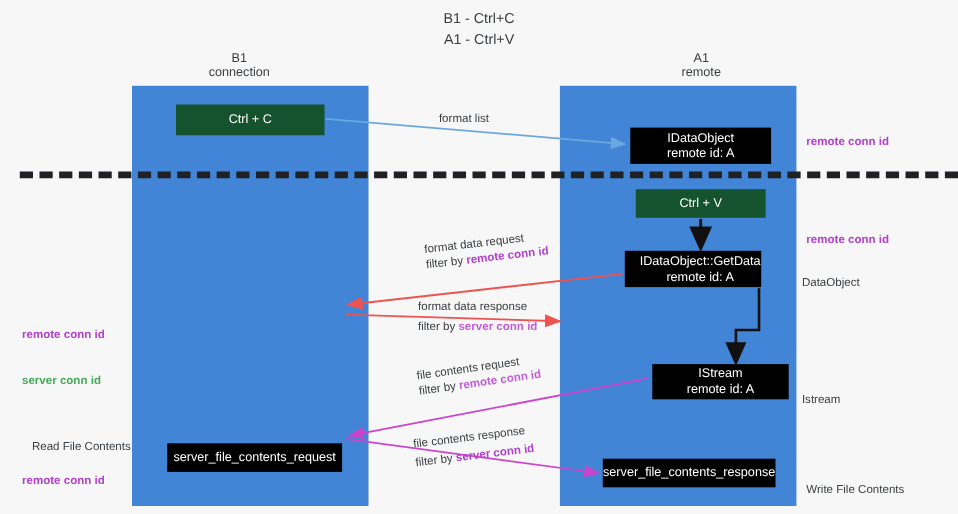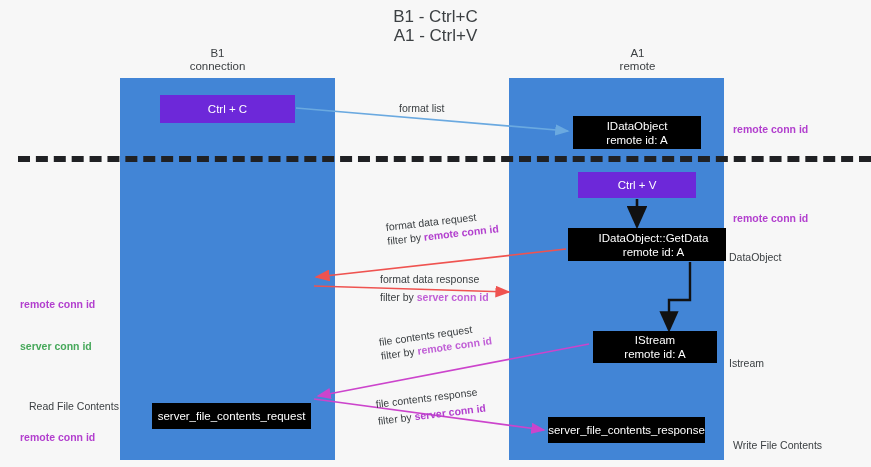--- a/index.html
+++ b/index.html
@@ -11,21 +11,21 @@
     position:relative;
     color:#3c4043;
   }
   #stage{position:absolute;left:0;top:0;width:871px;height:467px;}
 
   .abs{position:absolute;}
 
   
   #title{
     left:0;top:7px;width:871px;text-align:center;
-    font-size:17px;line-height:19px;color:#3c4043;white-space:pre;
+    font-size:13px;line-height:19px;color:#3c4043;white-space:pre;
   }
 
   
   .col-head{
     text-align:center;font-size:11.5px;line-height:13px;color:#3c4043;white-space:pre;
   }
   #head-b1{left:140px;top:47px;width:155px;}
   #head-a1{left:550px;top:47px;width:175px;}
 
   
@@ -39,27 +39,27 @@
     border-top:6px dashed #202124;
   }
 
   
   .node{
     box-sizing:border-box;
     display:flex;align-items:center;justify-content:center;
     text-align:center;color:#ffffff;
     font-size:11.5px;line-height:14px;white-space:pre;
   }
-  .green{background:#6d28d9;}
+  .green{background:#14532d;}
   .orange{background:#000000;}
 
   #n-ctrlc{left:160px;top:95px;width:135px;height:28px;}
   #n-idataobject{left:573px;top:116px;width:128px;height:33px;}
   #n-ctrlv{left:578px;top:172px;width:118px;height:26px;}
-  #n-getdata{left:568px;top:228px;width:158px;height:33px;padding-left:13px;}
+  #n-getdata{left:568px;top:228px;width:124px;height:33px;padding-left:13px;}
   #n-sfdreq{left:152px;top:268px;width:159px;height:27px;}
   #n-sfdresp{left:513px;top:279px;width:157px;height:27px;}
   #n-istream{left:593px;top:331px;width:124px;height:32px;}
   #n-sfcreq{left:152px;top:385px;width:159px;height:26px;margin-top:18px;}
   #n-sfcresp{left:548px;top:417px;width:157px;height:26px;}
 
   
   .edge-label{font-size:10.5px;line-height:14px;color:#3c4043;white-space:nowrap;}
   .edge-label .hl-purple{color:#b23fce;font-weight:bold;}
   .edge-label .hl-purple2{color:#c05fd6;font-weight:bold;}

